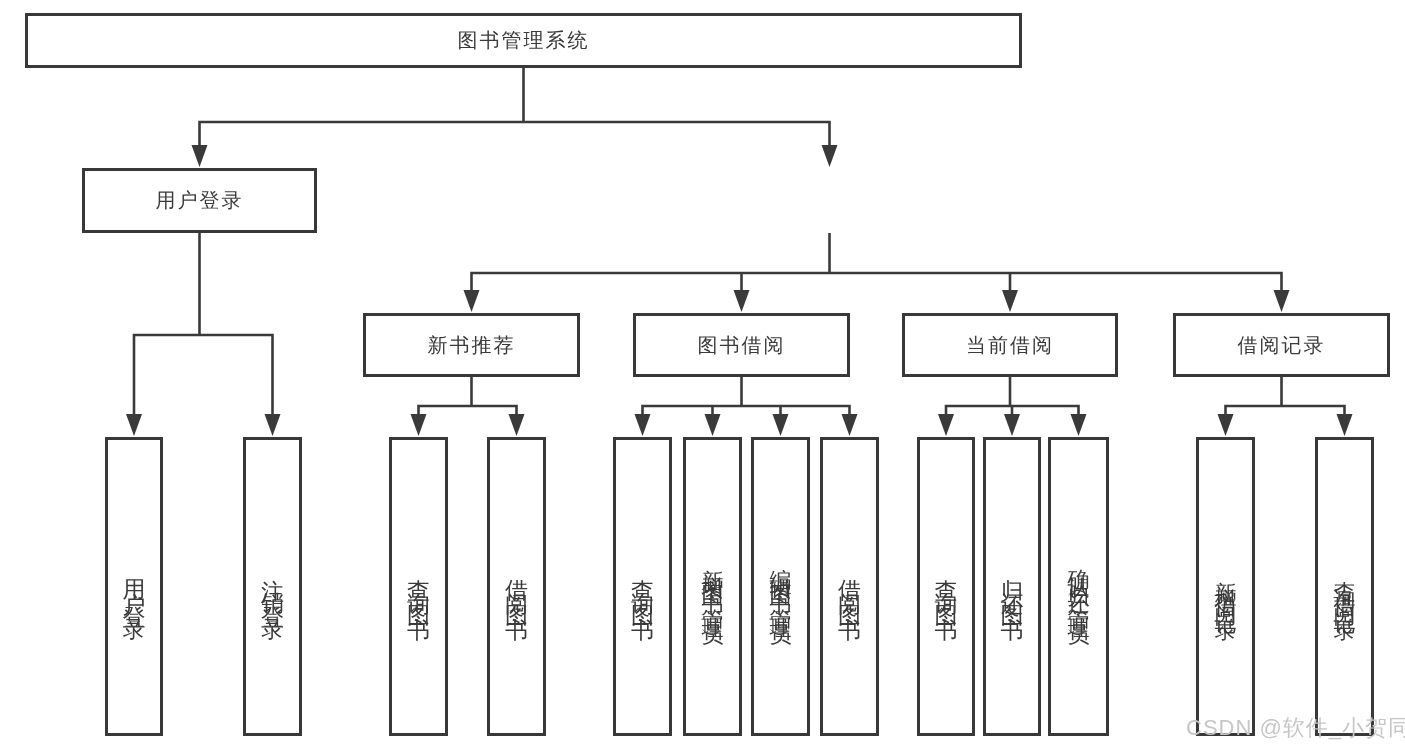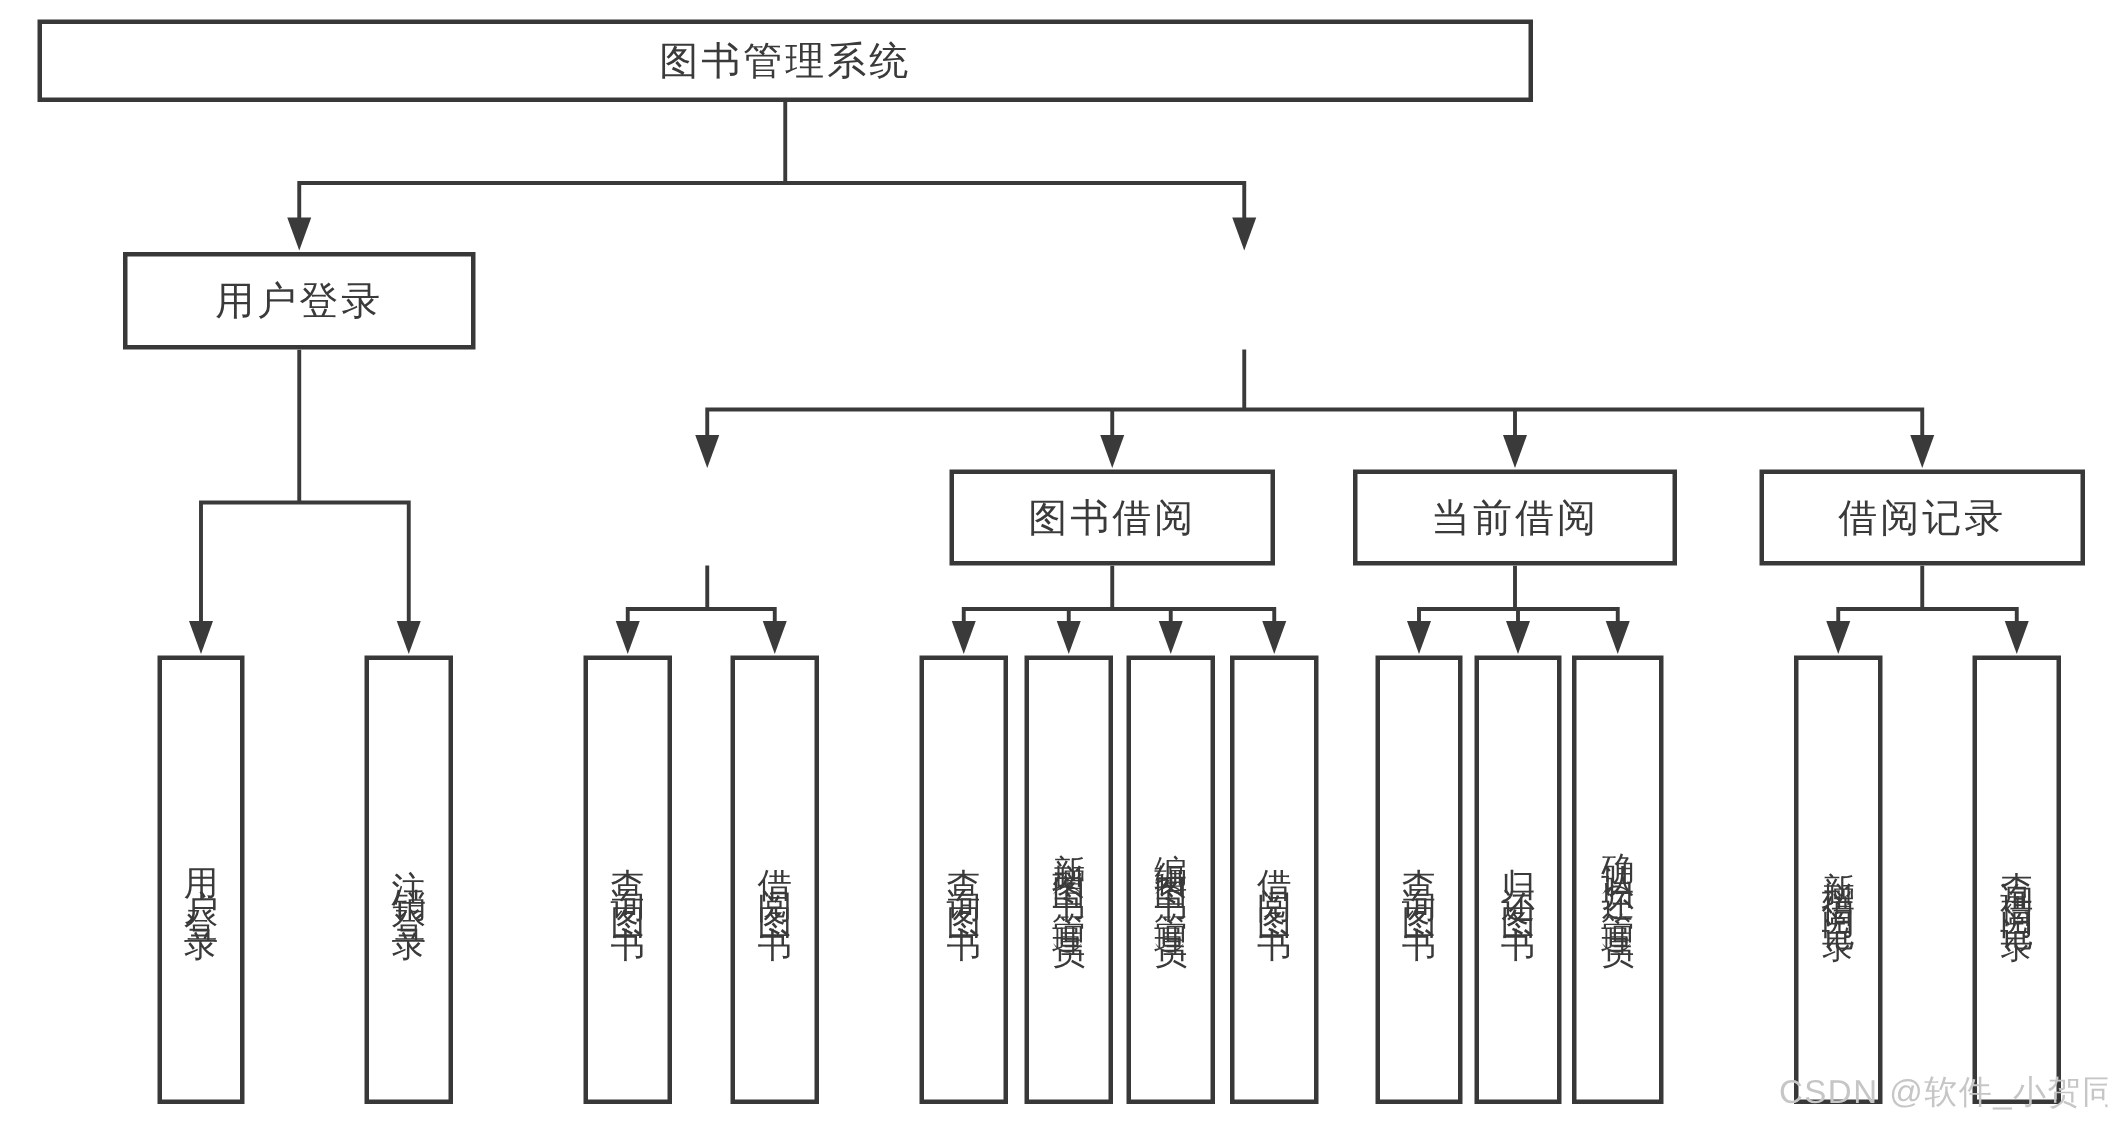--- a/index.html
+++ b/index.html
@@ -8,21 +8,21 @@
     position:relative;width:1405px;height:747px;background:#ffffff;
     font-family:"Liberation Sans","DejaVu Sans",sans-serif;
   }
   .connectors{position:absolute;left:0;top:0;width:1405px;height:747px;}
   .box{
     position:absolute;box-sizing:border-box;
     border:3px solid #383838;background:#ffffff;
     display:flex;align-items:center;justify-content:center;
     color:#3a3a3a;
   }
-  .hbox{font-size:26px;letter-spacing:2px;white-space:nowrap;text-align:right;}
+  .hbox{font-size:20px;letter-spacing:2px;white-space:nowrap;text-align:right;}
   .vbox span{
     writing-mode:vertical-rl;text-orientation:mixed;
     font-size:23px;letter-spacing:13px;line-height:1;white-space:nowrap;
   }
   .vbox.long span{font-size:22px;letter-spacing:8px;}
   .watermark{
     position:absolute;left:1186px;top:713px;z-index:5;
     font-size:22px;letter-spacing:1px;color:#c6c6c6;white-space:nowrap;
   }
 </style>
@@ -84,20 +84,23 @@
   </svg>
 
   <div class="box hbox" style="left:25px;top:13px;width:997px;height:55px;">
     <span>图书管理系统</span>
   </div>
 
   <div class="box hbox" style="left:82px;top:168px;width:235px;height:65px;">
     <span>用户登录</span>
   </div>
 
+  <div class="box hbox" style="left:363px;top:313px;width:217px;height:64px;">
+    <span>新书推荐</span>
+  </div>
   <div class="box hbox" style="left:902px;top:313px;width:216px;height:64px;">
     <span>当前借阅</span>
   </div>
   <div class="box hbox" style="left:633px;top:313px;width:217px;height:64px;">
     <span>图书借阅</span>
   </div>
   <div class="box hbox" style="left:1173px;top:313px;width:217px;height:64px;">
     <span>借阅记录</span>
   </div>
 

